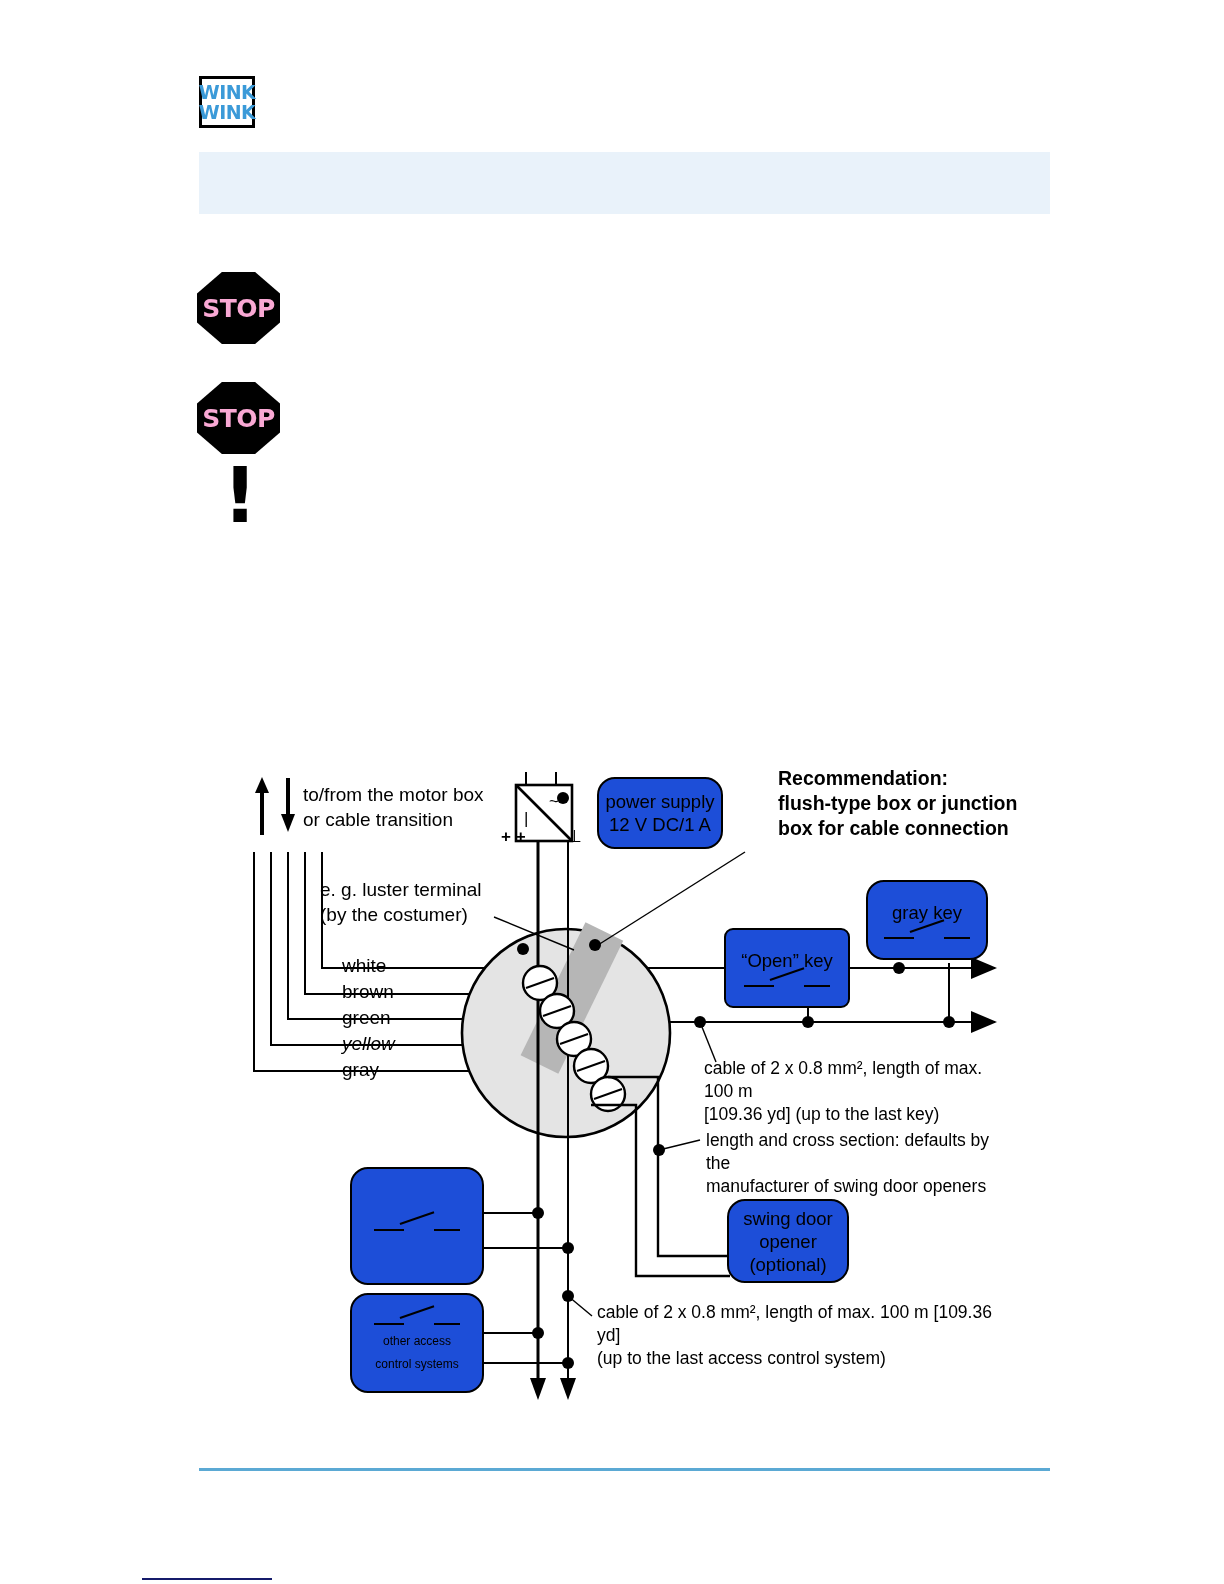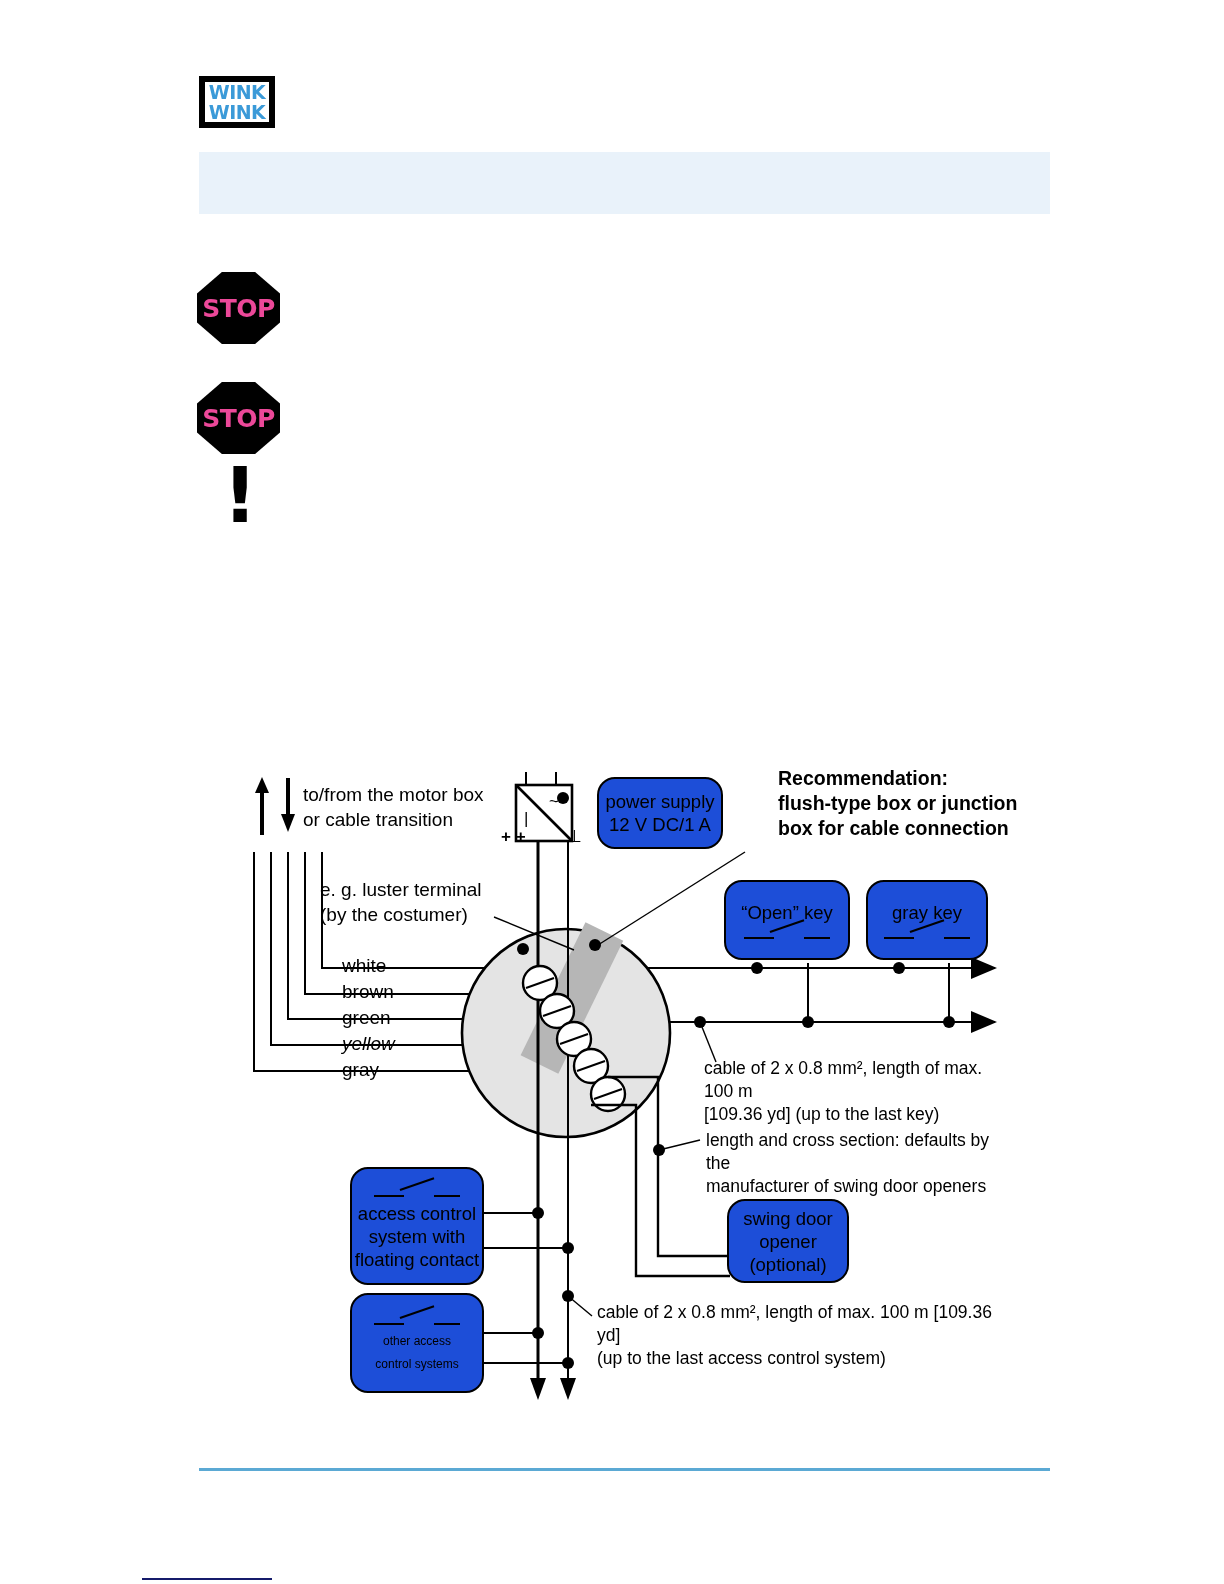--- a/index.html
+++ b/index.html
@@ -1,31 +1,31 @@
 <!DOCTYPE html>
 <html><head>
 <meta charset="utf-8">
 <style>
   html,body{margin:0;padding:0;background:#fff;}
   body{width:1224px;height:1584px;position:relative;overflow:hidden;
        font-family:"Liberation Sans",sans-serif;color:#000;}
   .abs{position:absolute;}
 
   
-  #logo{left:199px;top:76px;width:76px;height:52px;border:6px solid #000000;
+  #logo{left:199px;top:76px;width:56px;height:52px;border:3px solid #000000;
         box-sizing:border-box;display:flex;flex-direction:column;
         align-items:center;justify-content:center;background:#fff;}
   #logo span{display:block;color:#3b9ad8;font-weight:bold;font-size:19px;
         letter-spacing:-0.5px;line-height:20px;font-family:"DejaVu Sans",sans-serif;}
   #banner{left:199px;top:152px;width:851px;height:62px;background:#e9f2fa;}
 
   
   .octagon{background:#000;display:flex;align-items:center;justify-content:center;
      clip-path:polygon(30% 0,70% 0,100% 30%,100% 70%,70% 100%,30% 100%,0 70%,0 30%);}
-  .octagon b{color:#ec4899;font-weight:bold;font-family:"DejaVu Sans",sans-serif;
+  .octagon b{color:#f9a8d4;font-weight:bold;font-family:"DejaVu Sans",sans-serif;
      letter-spacing:-0.5px;}
   #stop1{left:197px;top:272px;width:83px;height:72px;}
   #stop1 b{font-size:25px;}
   #stop2{left:197px;top:382px;width:83px;height:72px;}
   #stop2 b{font-size:25px;}
   #excl{left:222px;top:460px;width:36px;height:72px;color:#000;font-weight:bold;
         font-size:76px;line-height:72px;text-align:center;
         font-family:"DejaVu Sans",sans-serif;}
 
   
@@ -204,21 +204,21 @@
 <div class="abs dtext" style="left:549px;top:789px;font-size:17px;">~</div>
 <div class="abs dtext" style="left:524px;top:806px;font-size:17px;">|</div>
 <div class="abs dtext" style="left:501px;top:824px;font-size:17px;font-weight:bold;">+ +</div>
 <div class="abs dtext" style="left:567px;top:824px;font-size:17px;">⊥</div>
 
 <div class="abs rbox" style="left:597px;top:777px;width:122px;height:68px;">
   <span class="dtext" style="font-size:18.5px;line-height:23px;">power supply
 12 V DC/1 A</span>
 </div>
 
-<div class="abs rbox" style="left:724px;top:880px;width:122px;height:76px;">
+<div class="abs rbox" style="left:724px;top:928px;width:122px;height:76px;border-radius:9px;">
   <span class="dtext" style="font-size:18.5px;line-height:23px;">“Open” key</span>
   <span class="sw">
       <i class="l"></i>
       <i class="d"></i>
       <i class="r"></i>
     </span>
 </div>
 
 <div class="abs rbox" style="left:866px;top:880px;width:118px;height:76px;">
   <span class="dtext" style="font-size:18.5px;line-height:23px;">gray key</span>
@@ -228,23 +228,20 @@
       <i class="r"></i>
     </span>
 </div>
 
 <div class="abs rbox" style="left:350px;top:1167px;width:130px;height:114px;">
   <span class="sw" style="margin-bottom:4px;">
       <i class="l"></i>
       <i class="d"></i>
       <i class="r"></i>
     </span>
-  <span class="dtext" style="font-size:18.5px;line-height:23px;">access control
-system with
-floating contact</span>
 </div>
 
 <div class="abs rbox" style="left:350px;top:1293px;width:130px;height:96px;">
   <span class="sw" style="margin-bottom:4px;">
       <i class="l"></i>
       <i class="d"></i>
       <i class="r"></i>
     </span>
   <span class="dtext" style="font-size:12px;line-height:23px;">other access
 control systems</span>

